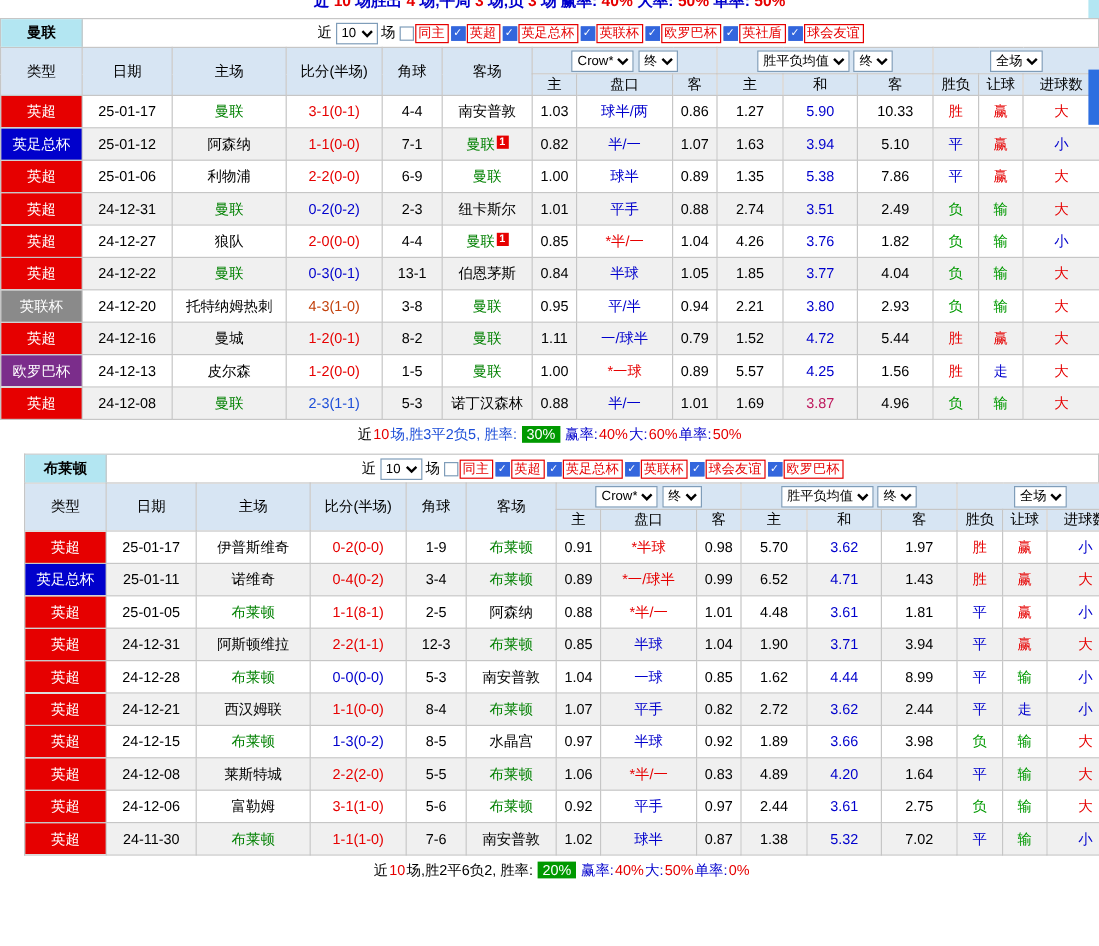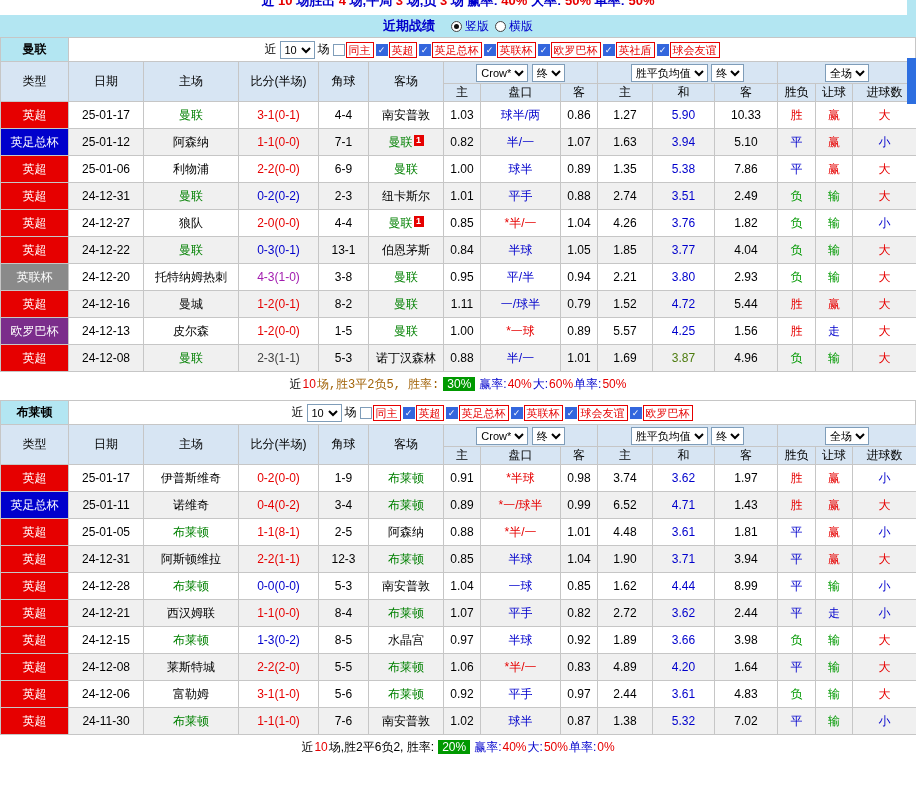--- a/index.html
+++ b/index.html
@@ -15,21 +15,21 @@
     justify-content: center; gap: 6px; }
   .title-bar .title { color: #0000cc; font-weight: bold; font-size: 13px; margin-right: 10px; }
   .radio-group { display: inline-flex; align-items: center; gap: 3px; cursor: pointer; }
   .radio { width: 11px; height: 11px; border: 1px solid #444; border-radius: 50%;
     display: inline-block; background: #fff; position: relative; }
   .radio.sel::after { content:""; position:absolute; left:2px; top:2px; width:5px; height:5px;
     border-radius:50%; background:#111; }
   .radio-label { color: #0000cc; font-size: 12px; }
 
   .section { width: 916px; }
-  .section + .section { margin-top: 4px; }
+  .section + .section { margin-top: 4px; padding-left: 20px; }
   .sec-head { height: 24px; display: flex; border: 1px solid #c6c6c6; border-bottom: none; }
   .sec-team { width: 68px; background: #b3e6f2; border-right: 1px solid #c6c6c6;
     display: flex; align-items: center; justify-content: center; font-weight: bold; }
   .sec-filters { flex: 1; display: flex; align-items: center; justify-content: center; gap: 3px; }
   .cbs { display: inline-flex; align-items: center; gap: 2px; }
   .cbg { display: inline-flex; align-items: center; gap: 1px; cursor: pointer; }
   .cb { width: 12px; height: 12px; border: 1px solid #7f9db9; background: #fff; display: inline-flex;
     align-items: center; justify-content: center; font-size: 9px; color: #fff; }
   .cb.on { background: #3366dd; border-color: #3366dd; }
   .cbl { color: #e60000; border: 1px solid #e60000; padding: 0 2px; font-size: 11px; line-height: 14px; }
@@ -57,31 +57,20 @@
 </style>
 </head>
 <body>
 
 <div class="page">
 
   <div class="top-clip">
     <div class="top-clip-inner" id="top-line"><span style="color: rgb(0, 0, 204);">近 </span><span style="color: rgb(230, 0, 0);">10</span><span style="color: rgb(0, 0, 204);"> 场胜出 </span><span style="color: rgb(230, 0, 0);">4</span><span style="color: rgb(0, 0, 204);"> 场,平局 </span><span style="color: rgb(230, 0, 0);">3</span><span style="color: rgb(0, 0, 204);"> 场,负 </span><span style="color: rgb(230, 0, 0);">3</span><span style="color: rgb(0, 0, 204);"> 场 赢率: </span><span style="color: rgb(230, 0, 0);">40%</span><span style="color: rgb(0, 0, 204);"> 大率: </span><span style="color: rgb(230, 0, 0);">50%</span><span style="color: rgb(0, 0, 204);"> 单率: </span><span style="color: rgb(230, 0, 0);">50%</span></div>
   </div>
 
-  <div class="title-bar">
-    <span class="title">近期战绩</span>
-    <span class="radio-group">
-      <span class="radio sel"></span>
-      <span class="radio-label">竖版</span>
-    </span>
-    <span class="radio-group">
-      <span class="radio"></span>
-      <span class="radio-label">横版</span>
-    </span>
-  </div>
 
   <div id="sections">
   <div class="section">
     <div class="sec-head">
       <div class="sec-team">曼联</div>
       <div class="sec-filters">
         <span>近</span>
         <select>
           <option>10</option>
         </select>
@@ -268,21 +257,21 @@
               <td style="color: rgb(0, 0, 204);">3.77</td>
               <td>4.04</td>
               <td style="color: rgb(0, 153, 0);">负</td>
               <td style="color: rgb(0, 153, 0);">输</td>
               <td style="color: rgb(230, 0, 0);">大</td>
             </tr>
             <tr>
               <td style="background: rgb(138, 138, 138); color: rgb(255, 255, 255);">英联杯</td>
               <td>24-12-20</td>
               <td><span style="color: rgb(0, 0, 0);">托特纳姆热刺</span></td>
-              <td style="color: #a21caf;">4-3(1-0)</td>
+              <td style="color: #c2410c;">4-3(1-0)</td>
               <td>3-8</td>
               <td><span style="color: rgb(0, 128, 0);">曼联</span></td>
               <td>0.95</td>
               <td style="color: rgb(0, 0, 204);">平/半</td>
               <td>0.94</td>
               <td>2.21</td>
               <td style="color: rgb(0, 0, 204);">3.80</td>
               <td>2.93</td>
               <td style="color: rgb(0, 153, 0);">负</td>
               <td style="color: rgb(0, 153, 0);">输</td>
@@ -319,39 +308,39 @@
               <td style="color: rgb(0, 0, 204);">4.25</td>
               <td>1.56</td>
               <td style="color: rgb(230, 0, 0);">胜</td>
               <td style="color: rgb(0, 0, 204);">走</td>
               <td style="color: rgb(230, 0, 0);">大</td>
             </tr>
             <tr class="alt">
               <td style="background: rgb(230, 0, 0); color: rgb(255, 255, 255);">英超</td>
               <td>24-12-08</td>
               <td><span style="color: rgb(0, 128, 0);">曼联</span></td>
-              <td style="color: #404040;">2-3(1-1)</td>
+              <td style="color: #1d4ed8;">2-3(1-1)</td>
               <td>5-3</td>
               <td><span style="color: rgb(0, 0, 0);">诺丁汉森林</span></td>
               <td>0.88</td>
               <td style="color: rgb(0, 0, 204);">半/一</td>
               <td>1.01</td>
               <td>1.69</td>
-              <td style="color: #4d7c0f; margin-top: 16px;">3.87</td>
+              <td style="color: #be185d; margin-top: 16px;">3.87</td>
               <td>4.96</td>
               <td style="color: rgb(0, 153, 0);">负</td>
               <td style="color: rgb(0, 153, 0);">输</td>
               <td style="color: rgb(230, 0, 0);">大</td>
             </tr>
           </tbody>
     </table>
     <div class="sec-foot">
           <span style="color: rgb(0, 0, 0);">近</span>
           <span style="color: rgb(230, 0, 0);">10</span>
-          <span style="color: #a16207; font-family: Liberation Mono, monospace;">场,胜3平2负5, 胜率: </span>
+          <span style="color: #1d4ed8;">场,胜3平2负5, 胜率: </span>
           <span class="badge">30%</span>
           <span style="color: rgb(0, 0, 204);"> 赢率:</span>
           <span style="color: rgb(230, 0, 0);">40%</span>
           <span style="color: rgb(0, 0, 204);"> 大:</span>
           <span style="color: rgb(230, 0, 0);">60%</span>
           <span style="color: rgb(0, 0, 204);"> 单率:</span>
           <span style="color: rgb(230, 0, 0);">50%</span>
         </div>
   </div>
 
@@ -446,21 +435,21 @@
             <tr>
               <td style="background: rgb(230, 0, 0); color: rgb(255, 255, 255);">英超</td>
               <td>25-01-17</td>
               <td><span style="color: rgb(0, 0, 0);">伊普斯维奇</span></td>
               <td style="color: rgb(230, 0, 0);">0-2(0-0)</td>
               <td>1-9</td>
               <td><span style="color: rgb(0, 128, 0);">布莱顿</span></td>
               <td>0.91</td>
               <td style="color: rgb(230, 0, 0);">*半球</td>
               <td>0.98</td>
-              <td>3.74</td>
+              <td>5.70</td>
               <td style="color: rgb(0, 0, 204);">3.62</td>
               <td>1.97</td>
               <td style="color: rgb(230, 0, 0);">胜</td>
               <td style="color: rgb(230, 0, 0);">赢</td>
               <td style="color: rgb(0, 0, 204);">小</td>
             </tr>
             <tr class="alt">
               <td style="background: rgb(0, 0, 204); color: rgb(255, 255, 255);">英足总杯</td>
               <td>25-01-11</td>
               <td><span style="color: rgb(0, 0, 0);">诺维奇</span></td>
@@ -584,21 +573,21 @@
               <td>24-12-06</td>
               <td><span style="color: rgb(0, 0, 0);">富勒姆</span></td>
               <td style="color: rgb(230, 0, 0);">3-1(1-0)</td>
               <td>5-6</td>
               <td><span style="color: rgb(0, 128, 0);">布莱顿</span></td>
               <td>0.92</td>
               <td style="color: rgb(0, 0, 204);">平手</td>
               <td>0.97</td>
               <td>2.44</td>
               <td style="color: rgb(0, 0, 204);">3.61</td>
-              <td>4.83</td>
+              <td>2.75</td>
               <td style="color: rgb(0, 153, 0);">负</td>
               <td style="color: rgb(0, 153, 0);">输</td>
               <td style="color: rgb(230, 0, 0);">大</td>
             </tr>
             <tr class="alt">
               <td style="background: rgb(230, 0, 0); color: rgb(255, 255, 255);">英超</td>
               <td>24-11-30</td>
               <td><span style="color: rgb(0, 128, 0);">布莱顿</span></td>
               <td style="color: rgb(230, 0, 0);">1-1(1-0)</td>
               <td>7-6</td>

